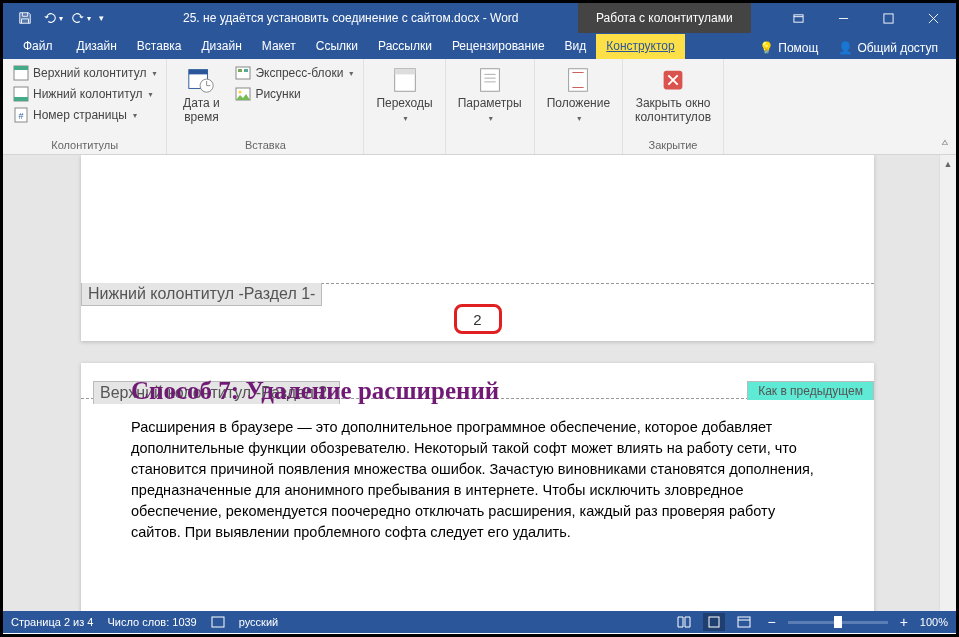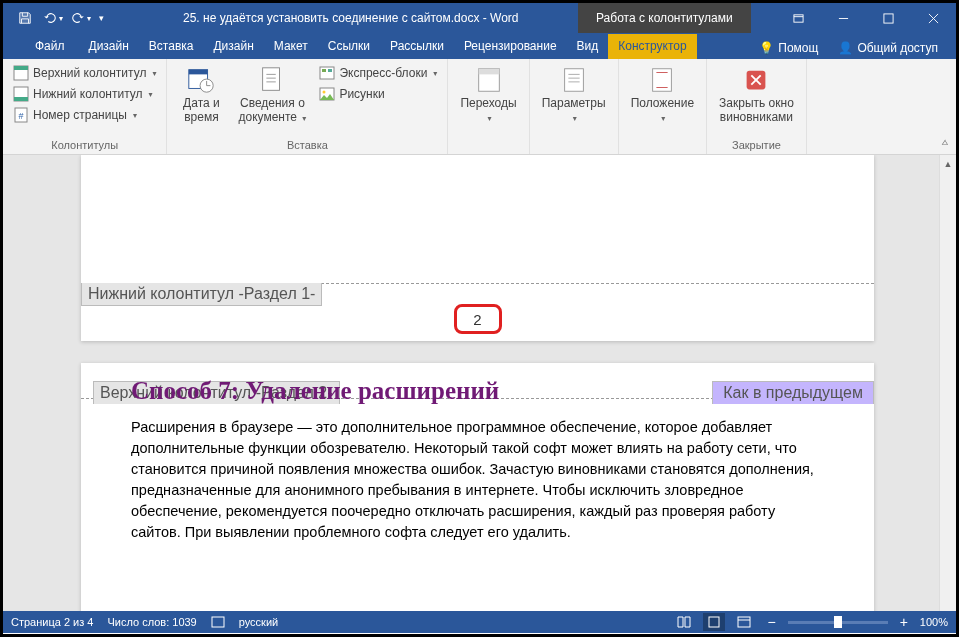--- a/index.html
+++ b/index.html
@@ -7,24 +7,24 @@
 .titlebar { background: #2b579a; height: 30px; display: flex; align-items: center; color: #fff; font-size: 12px; position: relative; }
 .qat { display: flex; align-items: center; gap: 4px; padding-left: 10px; }
 .qat-btn { width: 24px; height: 24px; display: flex; align-items: center; justify-content: center; color: #fff; }
 .qat-btn svg { width: 14px; height: 14px; }
 .title-text { position: absolute; left: 180px; color: #fff; font-size: 12px; }
 .context-tab { position: absolute; left: 575px; top: 0; height: 30px; background: #444; color: #fff; padding: 0 18px; display: flex; align-items: center; font-size: 12px; }
 .winctrl { position: absolute; right: 0; display: flex; }
 .winctrl div { width: 45px; height: 30px; display: flex; align-items: center; justify-content: center; color: #fff; }
 .winctrl svg { width: 11px; height: 11px; stroke: #fff; stroke-width: 1; fill: none; }
 
-.tabs { background: #2b579a; height: 26px; display: flex; align-items: flex-end; color: #fff; font-size: 12px; padding-left: 18px; }
+.tabs { background: #2b579a; height: 26px; display: flex; align-items: flex-end; color: #fff; font-size: 12px; padding-left: 6px; }
 .tab { padding: 5px 10px 6px; cursor: pointer; }
 .tab.file { padding-left: 14px; padding-right: 14px; }
-.tab.active { background: #eab308; color: #2b579a; }
+.tab.active { background: #fde047; color: #2b579a; text-decoration: underline; }
 .tab-right { margin-left: auto; display: flex; align-items: center; gap: 4px; padding-right: 10px; }
 .tab-right .help, .tab-right .share { display: flex; align-items: center; gap: 4px; padding: 4px 8px; }
 
 .ribbon { background: #f3f3f3; height: 96px; border-bottom: 1px solid #d4d4d4; display: flex; position: relative; font-size: 12px; color: #444; }
 .group { border-right: 1px solid #e1e1e1; padding: 4px 6px 0; display: flex; flex-direction: column; height: 100%; }
 .group-body { flex: 1; display: flex; align-items: flex-start; gap: 2px; }
 .group-label { text-align: center; font-size: 11px; color: #666; padding: 2px 0 3px; }
 .vstack { display: flex; flex-direction: column; gap: 1px; }
 .hitem { display: flex; align-items: center; gap: 4px; padding: 2px 4px; white-space: nowrap; }
 .hitem svg { width: 16px; height: 16px; }
@@ -35,21 +35,21 @@
 
 .workspace { background: #e6e6e6; height: 456px; position: relative; overflow: hidden; }
 .page { position: absolute; background: #fff; box-shadow: 0 1px 4px rgba(0,0,0,0.2); left: 78px; width: 793px; }
 .page1 { top: 0; height: 186px; }
 .page2 { top: 208px; height: 380px; }
 .scrollbar { position: absolute; right: 0; top: 0; width: 17px; height: 100%; background: #f0f0f0; border-left: 1px solid #ddd; }
 .scroll-up { height: 17px; display: flex; align-items: center; justify-content: center; color: #666; font-size: 9px; }
 .dash { position: absolute; border-top: 1px dashed #999; left: 0; right: 0; }
 .hftag { position: absolute; background: #e5e5e5; border: 1px solid #bbb; border-top: none; padding: 2px 6px; font-size: 16px; color: #555; }
 .hftag.top { border-top: 1px solid #bbb; border-bottom: none; margin-left: 12px; }
-.sameas { position: absolute; border: 1px solid #bbb; border-bottom: none; padding: 2px 10px; font-size: 16px; color: #555; background: #c4b5fd; }
+.sameas { position: absolute; border: 1px solid #bbb; border-bottom: none; padding: 2px 10px; font-size: 12px; color: #555; background: #5eead4; }
 .pgnum { position: absolute; left: 50%; transform: translateX(-50%); font-size: 15px; color: #333; }
 .pgnum-box { position: absolute; left: 50%; transform: translateX(-50%); border: 3px solid #e02020; border-radius: 8px; width: 48px; height: 30px; }
 .doc-h { font-family: Georgia, serif; font-size: 25px; font-weight: bold; color: #701a75; }
 .doc-p { font-size: 14.5px; color: #000000; line-height: 1.45; }
 
 .statusbar { background: #2b579a; height: 22px; display: flex; align-items: center; color: #fff; font-size: 11px; padding: 0 8px; gap: 14px; }
 .statusbar .right { margin-left: auto; display: flex; align-items: center; gap: 8px; }
 .view-btn { width: 22px; height: 18px; display: flex; align-items: center; justify-content: center; }
 .view-btn.active { background: #1e3f6f; }
 .slider { width: 100px; height: 3px; background: #5a7db5; position: relative; }
@@ -169,29 +169,20 @@
       <div class="bigbtn">
           <svg viewBox="0 0 32 32">
             <rect x="3" y="5" width="20" height="20" fill="#fff" stroke="#2b579a"></rect>
             <rect x="3" y="5" width="20" height="5" fill="#2b579a"></rect>
             <circle cx="22" cy="22" r="7" fill="#fff" stroke="#888"></circle>
             <line x1="22" y1="22" x2="22" y2="17" stroke="#888"></line>
             <line x1="22" y1="22" x2="26" y2="22" stroke="#888"></line>
           </svg>
           <span style="width:44px">Дата и время</span>
         </div>
-      <div class="bigbtn">
-          <svg viewBox="0 0 32 32">
-            <rect x="6" y="3" width="18" height="24" fill="#fff" stroke="#888"></rect>
-            <line x1="10" y1="10" x2="20" y2="10" stroke="#999"></line>
-            <line x1="10" y1="14" x2="20" y2="14" stroke="#999"></line>
-            <line x1="10" y1="18" x2="20" y2="18" stroke="#999"></line>
-          </svg>
-          <span style="width:70px"><span>Сведения о документе</span> <span class="dd">▾</span></span>
-        </div>
       <div class="vstack">
         <div class="hitem">
             <svg viewBox="0 0 16 16">
               <rect x="1" y="2" width="14" height="12" fill="#fff" stroke="#888"></rect>
               <rect x="3" y="4" width="4" height="3" fill="#7a5"></rect>
               <rect x="9" y="4" width="4" height="3" fill="#5a9"></rect>
             </svg>
             <span>Экспресс-блоки</span>
             <span class="dd">▾</span>
           </div>
@@ -251,21 +242,21 @@
   </div>
 
   <div class="group">
     <div class="group-body">
       <div class="bigbtn">
           <svg viewBox="0 0 32 32">
             <rect x="6" y="6" width="20" height="20" rx="3" fill="#d9534f"></rect>
             <line x1="11" y1="11" x2="21" y2="21" stroke="#fff" stroke-width="2"></line>
             <line x1="21" y1="11" x2="11" y2="21" stroke="#fff" stroke-width="2"></line>
           </svg>
-          <span><span>Закрыть окно</span><br><span>виновниками</span></span>
+          <span><span>Закрыть окно</span><br><span>колонтитулов</span></span>
         </div>
     </div>
     <div class="group-label">Закрытие</div>
   </div>
 
   <div class="collapse">ㅿ</div>
 </div>
 
 <div class="workspace">
 

